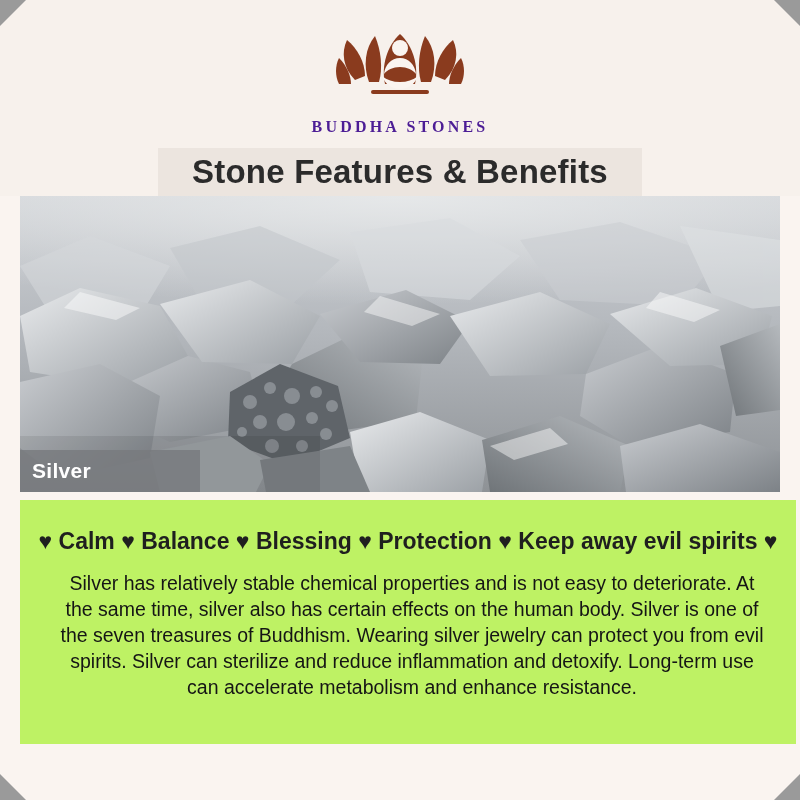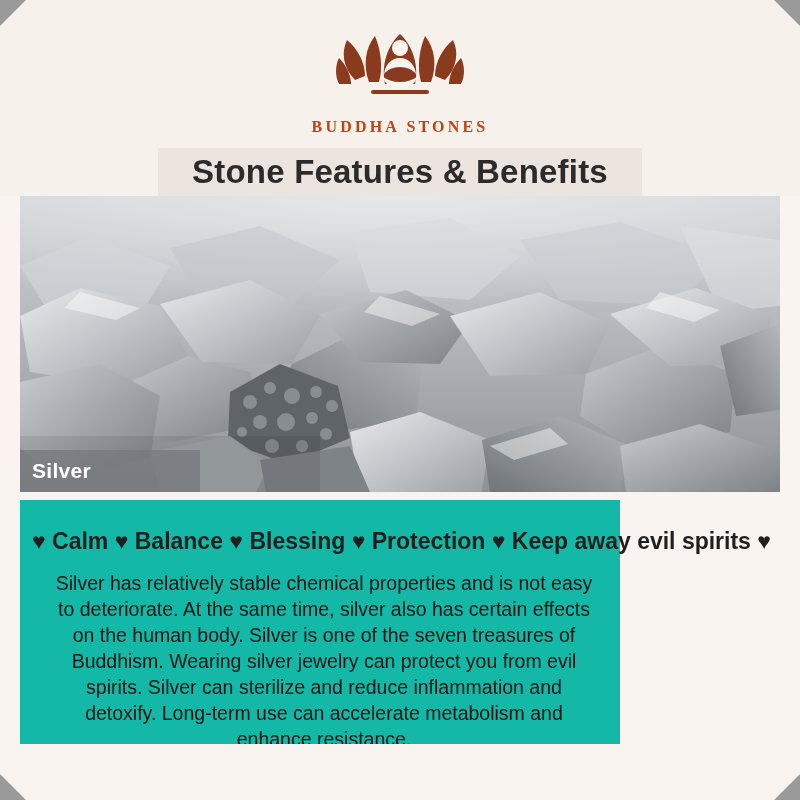--- a/index.html
+++ b/index.html
@@ -68,21 +68,21 @@
   }
   .logo-mark {
     display: block;
     margin: 0 auto;
   }
   .logo-text {
     margin-top: 4px;
     font-size: 16px;
     letter-spacing: 3.2px;
     font-weight: bold;
-    color: #c2410c;
+    color: #4c1d95;
     font-family: "Liberation Serif", serif;
   }
 
   .title-bar {
     position: absolute;
     top: 148px;
     left: 158px;
     width: 484px;
     height: 48px;
     background: #ece5df;
@@ -128,23 +128,23 @@
     font-weight: bold;
     padding-left: 12px;
     letter-spacing: 0.3px;
   }
 
   
   .content-card {
     position: absolute;
     top: 500px;
     left: 20px;
-    width: 600px;
+    width: 776px;
     height: 244px;
-    background: #14b8a6;
+    background: #bef264;
   }
 
   .benefits {
     padding: 28px 12px 0 12px;
     text-align: center;
     font-size: 23px;
     font-weight: bold;
     color: #1f1f1f;
     white-space: nowrap;
   }

